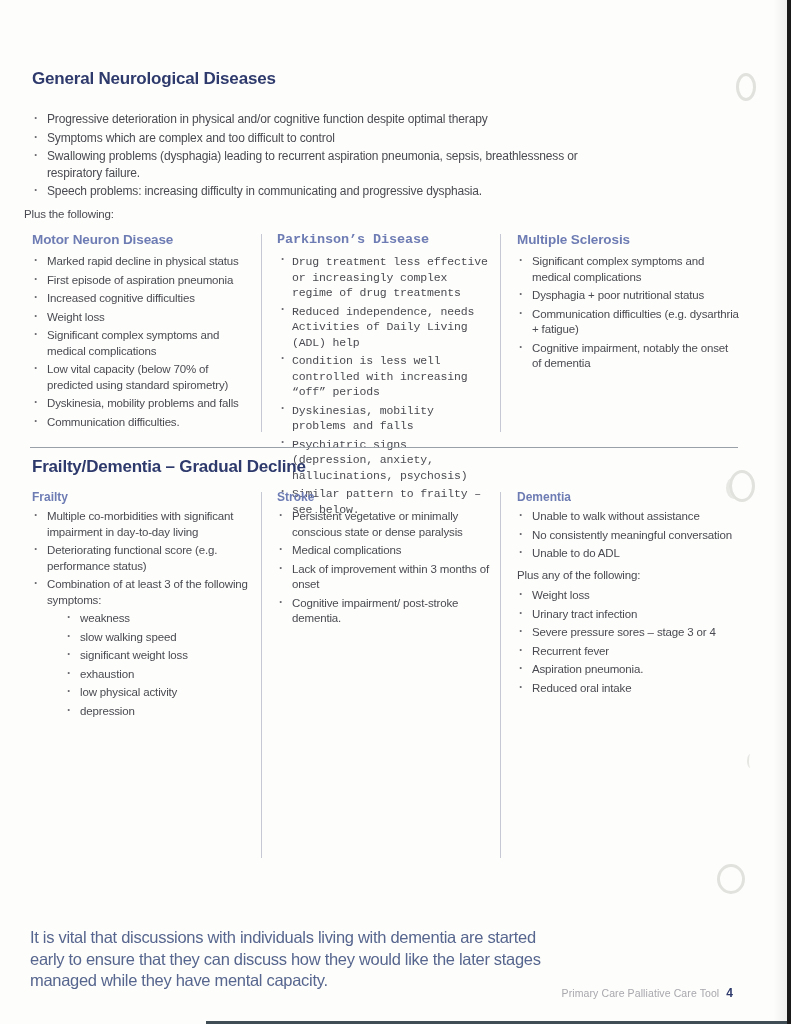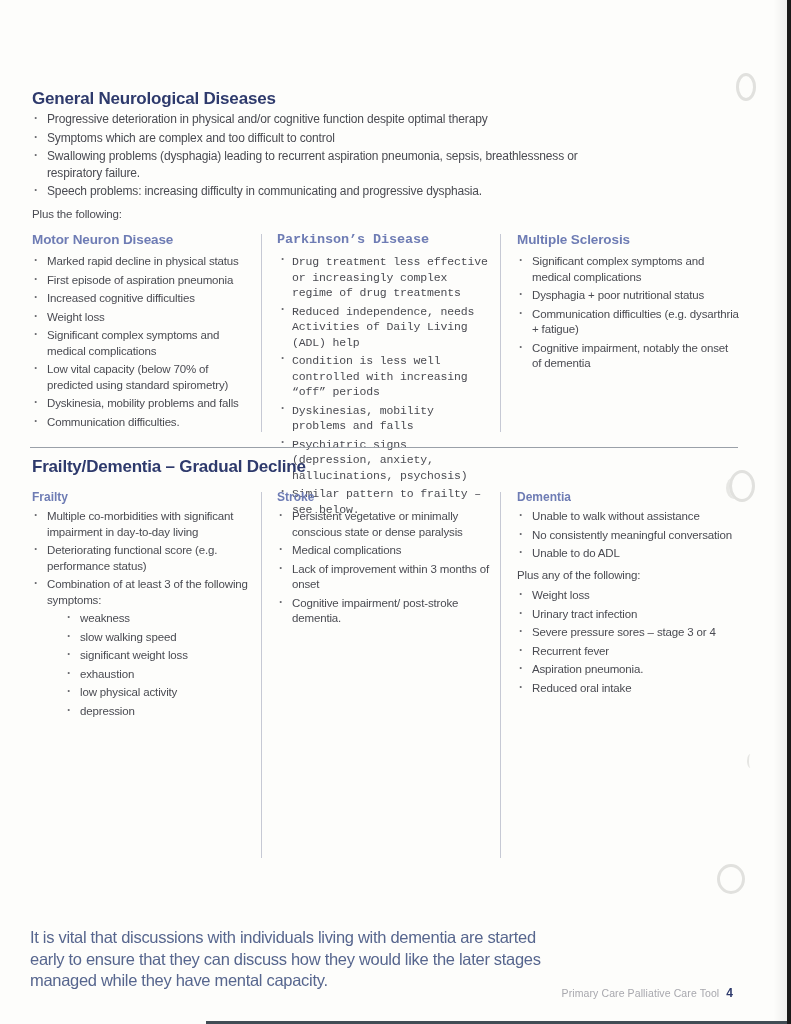--- a/index.html
+++ b/index.html
@@ -44,21 +44,21 @@
     color:#6a6b70;font-weight:bold;font-size:12px;
   }
   .blist.sub{margin-left:33px;}
   .plus-line{
     margin:0;font-size:11.5px;color:#4a4b52;letter-spacing:-0.15px;line-height:15.5px;
   }
 
   
   .intro{position:absolute;left:32px;top:111px;width:556px;}
   .intro li{margin-bottom:2px;line-height:16.5px;font-size:12px;}
-  .plus-following{position:absolute;left:32px;top:207px;}
+  .plus-following{position:absolute;left:24px;top:207px;}
 
   .top-cols{position:absolute;left:0;top:232px;width:791px;}
   .bottom-cols{position:absolute;left:0;top:490px;width:791px;}
   .col{position:absolute;top:0;}
 
   .vdiv{position:absolute;width:1px;background:#c6c9d4;}
   .hrule{position:absolute;left:30px;top:447px;width:708px;height:1px;background:#9aa0a8;}
 
   .note{
     position:absolute;left:30px;top:927px;width:537px;margin:0;
@@ -80,21 +80,21 @@
   .ring.r2{left:729px;top:470px;width:20px;height:26px;box-shadow:-8px 2px 0 -5px #e7e7e4;}
   .ring.r3{left:717px;top:864px;width:22px;height:24px;}
   .squiggle{position:absolute;left:747px;top:754px;width:5px;height:14px;
     border-left:2px solid #e6e6e3;border-radius:50%;}
 </style>
 </head>
 <body>
 
 <div class="page">
 
-  <h1 class="h1" style="top:89px;">General Neurological Diseases</h1>
+  <h1 class="h1" style="top:69px;">General Neurological Diseases</h1>
 
   <ul class="blist intro">
       <li><span>Progressive deterioration in physical and/or cognitive function despite optimal therapy</span></li>
       <li><span>Symptoms which are complex and too difficult to control</span></li>
       <li><span>Swallowing problems (dysphagia) leading to recurrent aspiration pneumonia, sepsis, breathlessness or respiratory failure.</span></li>
       <li><span>Speech problems: increasing difficulty in communicating and progressive dysphasia.</span></li>
     </ul>
 
   <p class="plus-line plus-following">Plus the following:</p>
 

